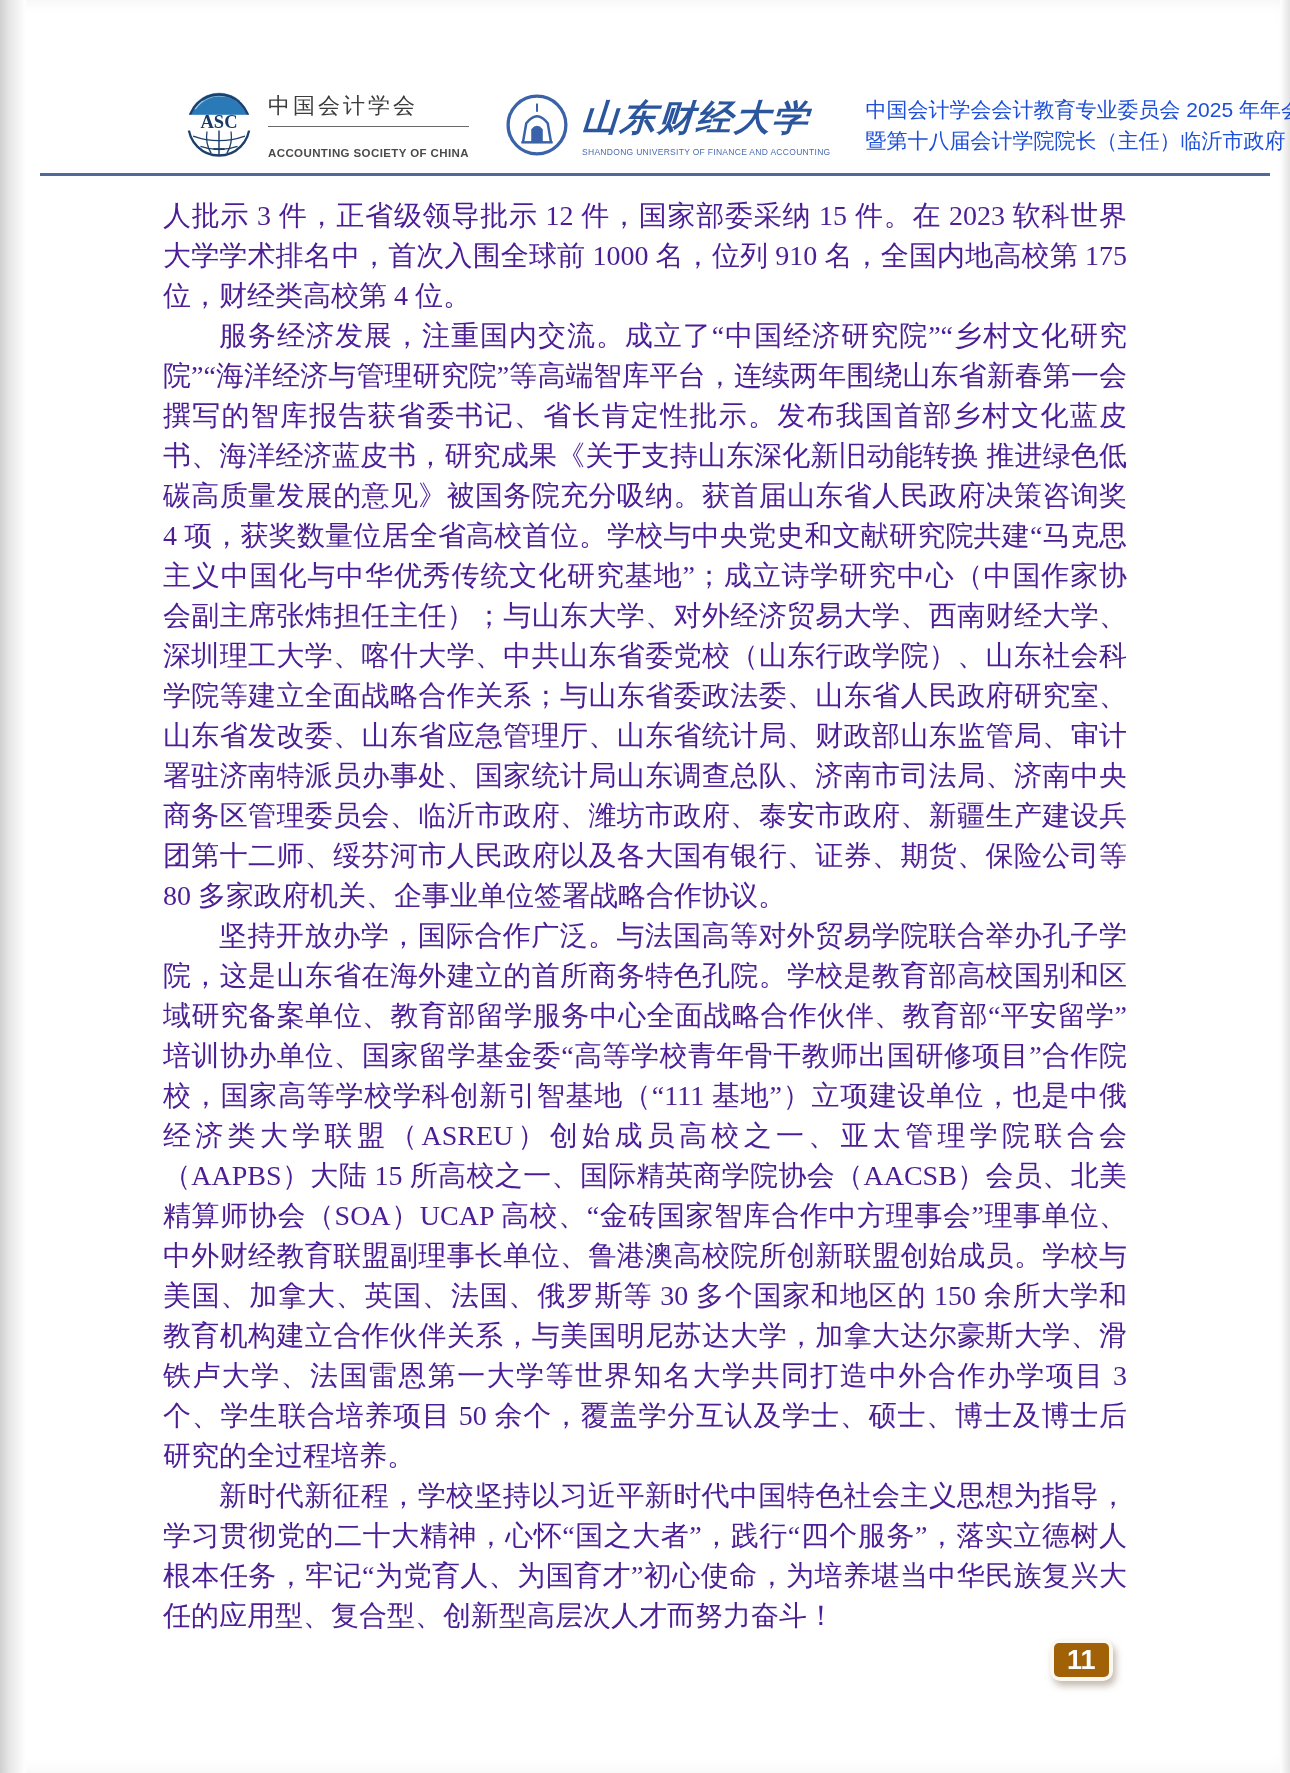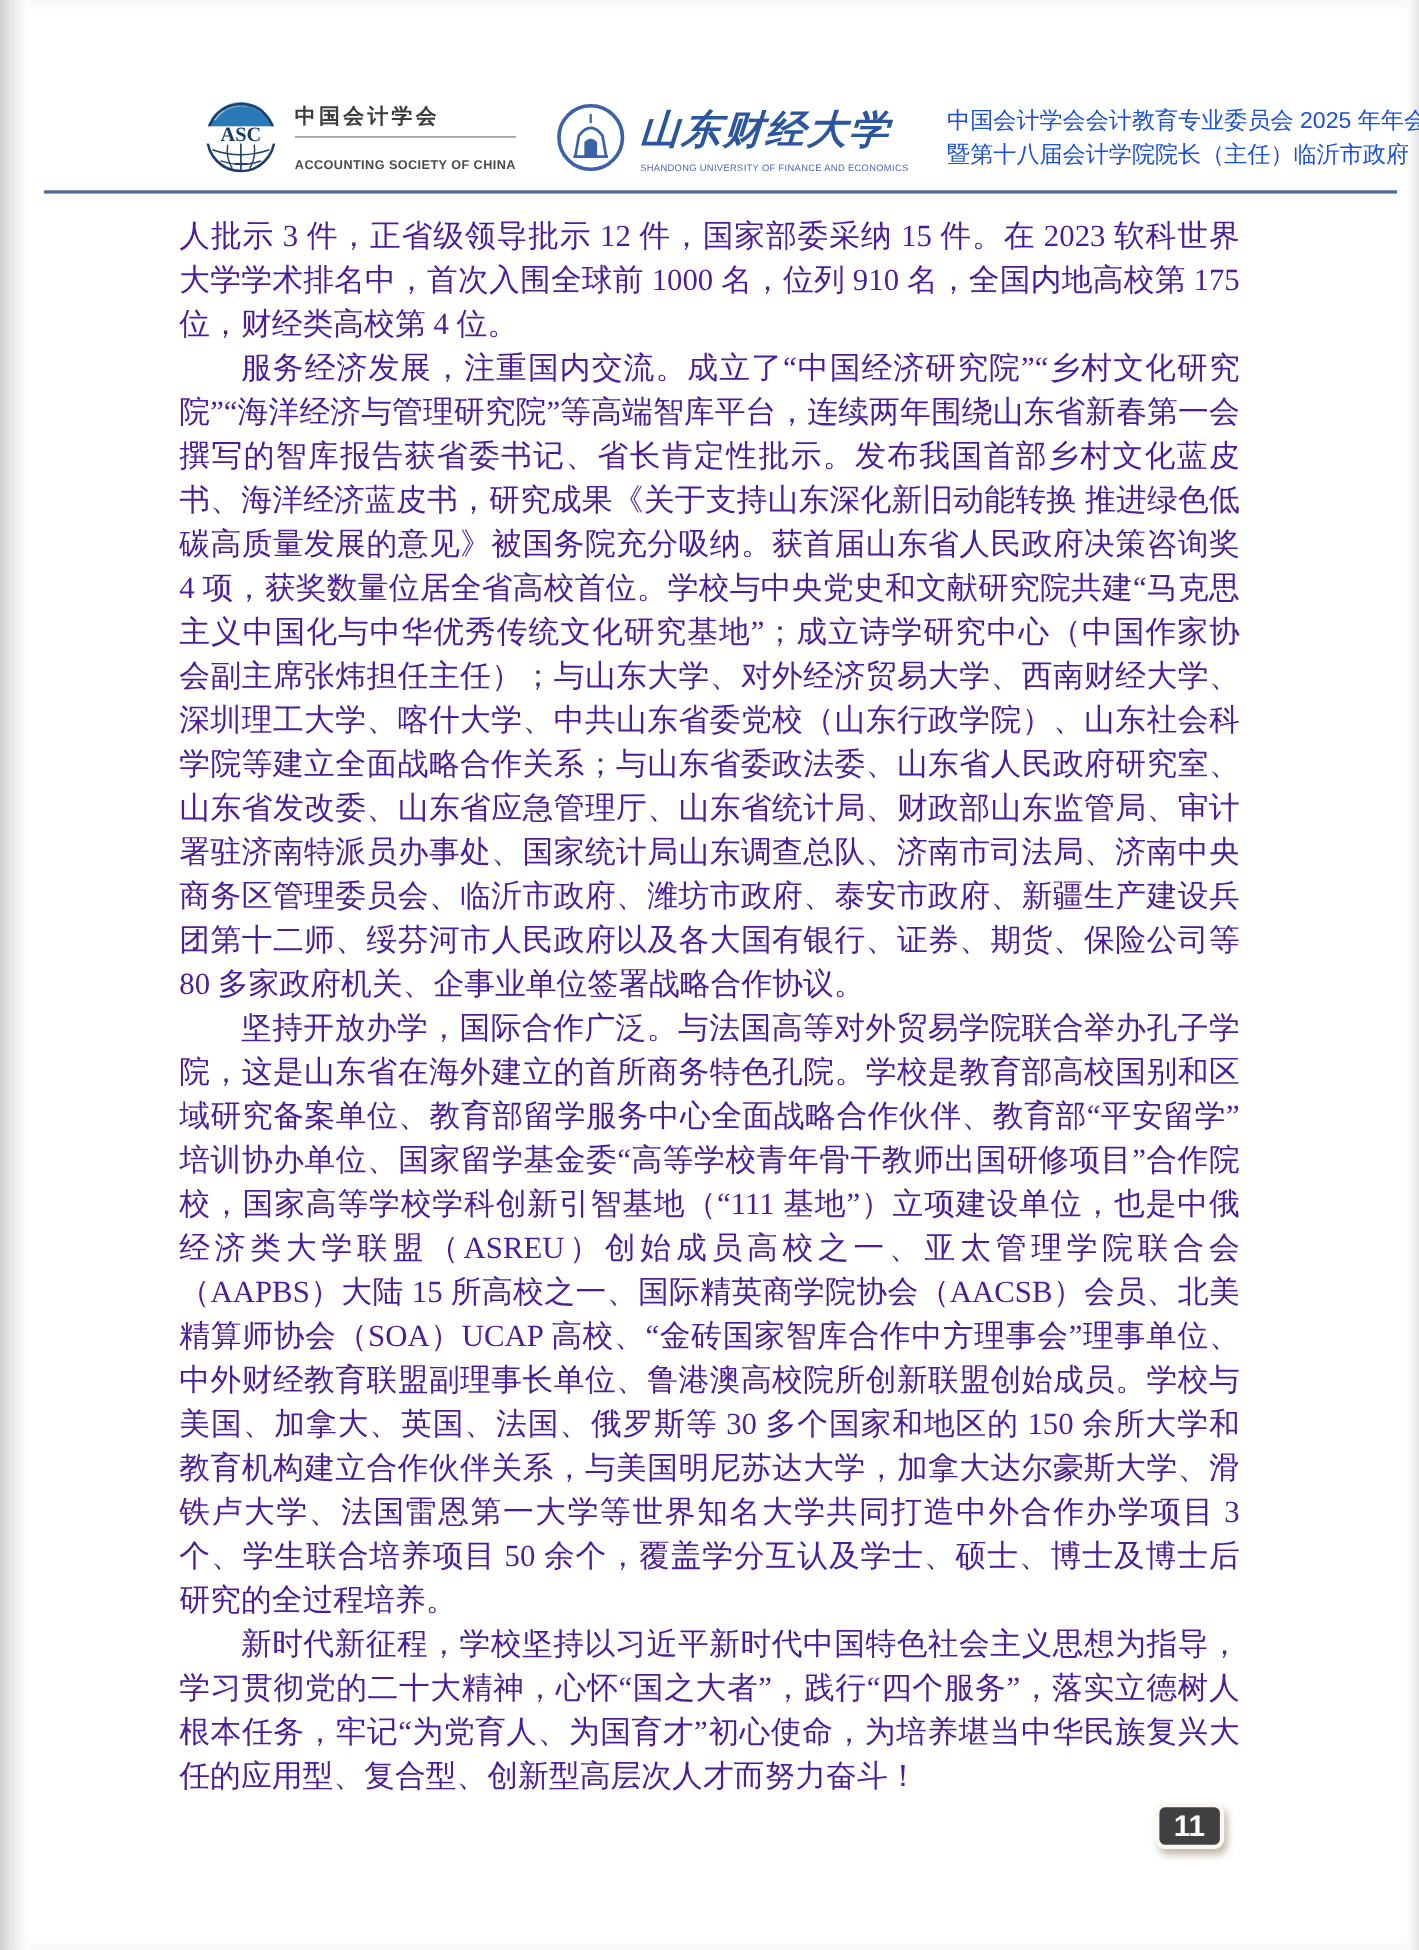--- a/index.html
+++ b/index.html
@@ -22,21 +22,21 @@
   
   .header{
     position:relative;
     display:flex;align-items:center;
     padding:88px 130px 0 182px;
     gap:35px;
   }
   .brand{display:flex;align-items:center;gap:12px;flex:0 0 auto;}
   .asc-cn{
     font-family:"Liberation Sans","DejaVu Sans",sans-serif;
-    font-size:19px;font-weight:bold;color:#3c3c3c;letter-spacing:3px;
+    font-size:22px;font-weight:normal;color:#3c3c3c;letter-spacing:3px;
   }
   .asc-en{
     font-family:"Liberation Sans","DejaVu Sans",sans-serif;
     font-size:11.5px;font-weight:bold;color:#4a4a4a;letter-spacing:.4px;
     margin-top:5px;border-top:1.5px solid #6a6a6a;padding-top:20px;
   }
   .sdufe-cn{
     font-size:36px;font-weight:bold;color:#2b569e;
     font-style:italic;letter-spacing:2px;transform:skewX(-4deg);
     font-family:"Liberation Serif","DejaVu Serif",serif;
@@ -63,21 +63,21 @@
   }
   .para{margin:0;text-indent:2em;}
   .para.no-indent{text-indent:0;}
   
   .page-badge{
     position:absolute;left:1050px;top:1639px;
     background:#fbf8f1;border-radius:10px;padding:4px;
     box-shadow:3px 5px 7px rgba(150,132,112,.55);
   }
   .page-badge-inner{
-    display:block;background:#404040;color:#ffffff;
+    display:block;background:#a16207;color:#ffffff;
     font-family:"Liberation Sans","DejaVu Sans",sans-serif;
     font-weight:bold;font-size:27px;line-height:34px;
     padding:0 13px;border-radius:5px;
   }
 </style>
 </head>
 <body>
 
 <div class="page">
   <div class="edge-left"></div>
@@ -109,21 +109,21 @@
     <div class="brand">
       <svg width="66" height="66" viewBox="0 0 80 80">
         <circle cx="40" cy="40" r="35" fill="#ffffff" stroke="#3a62a8" stroke-width="4"></circle>
         <path d="M40 14 L40 24" stroke="#3a62a8" stroke-width="2.5"></path>
         <path d="M23 61 L27 38 Q40 21 53 38 L57 61" fill="none" stroke="#3a62a8" stroke-width="3"></path>
         <path d="M33 61 L33 45 Q40 37 47 45 L47 61 Z" fill="#3a62a8"></path>
         <path d="M21 61 L59 61" stroke="#3a62a8" stroke-width="3"></path>
       </svg>
       <div class="sdufe-text">
         <div class="sdufe-cn">山东财经大学</div>
-        <div class="sdufe-en">SHANDONG UNIVERSITY OF FINANCE AND ECONOMICS</div>
+        <div class="sdufe-en">SHANDONG UNIVERSITY OF FINANCE AND ACCOUNTING</div>
       </div>
     </div>
 
     <div class="conf-title">
       <div>中国会计学会会计教育专业委员会 2025 年年会</div>
       <div>暨第十八届会计学院院长（主任）临沂市政府</div>
     </div>
   </header>
 
   <div class="rule"></div>

